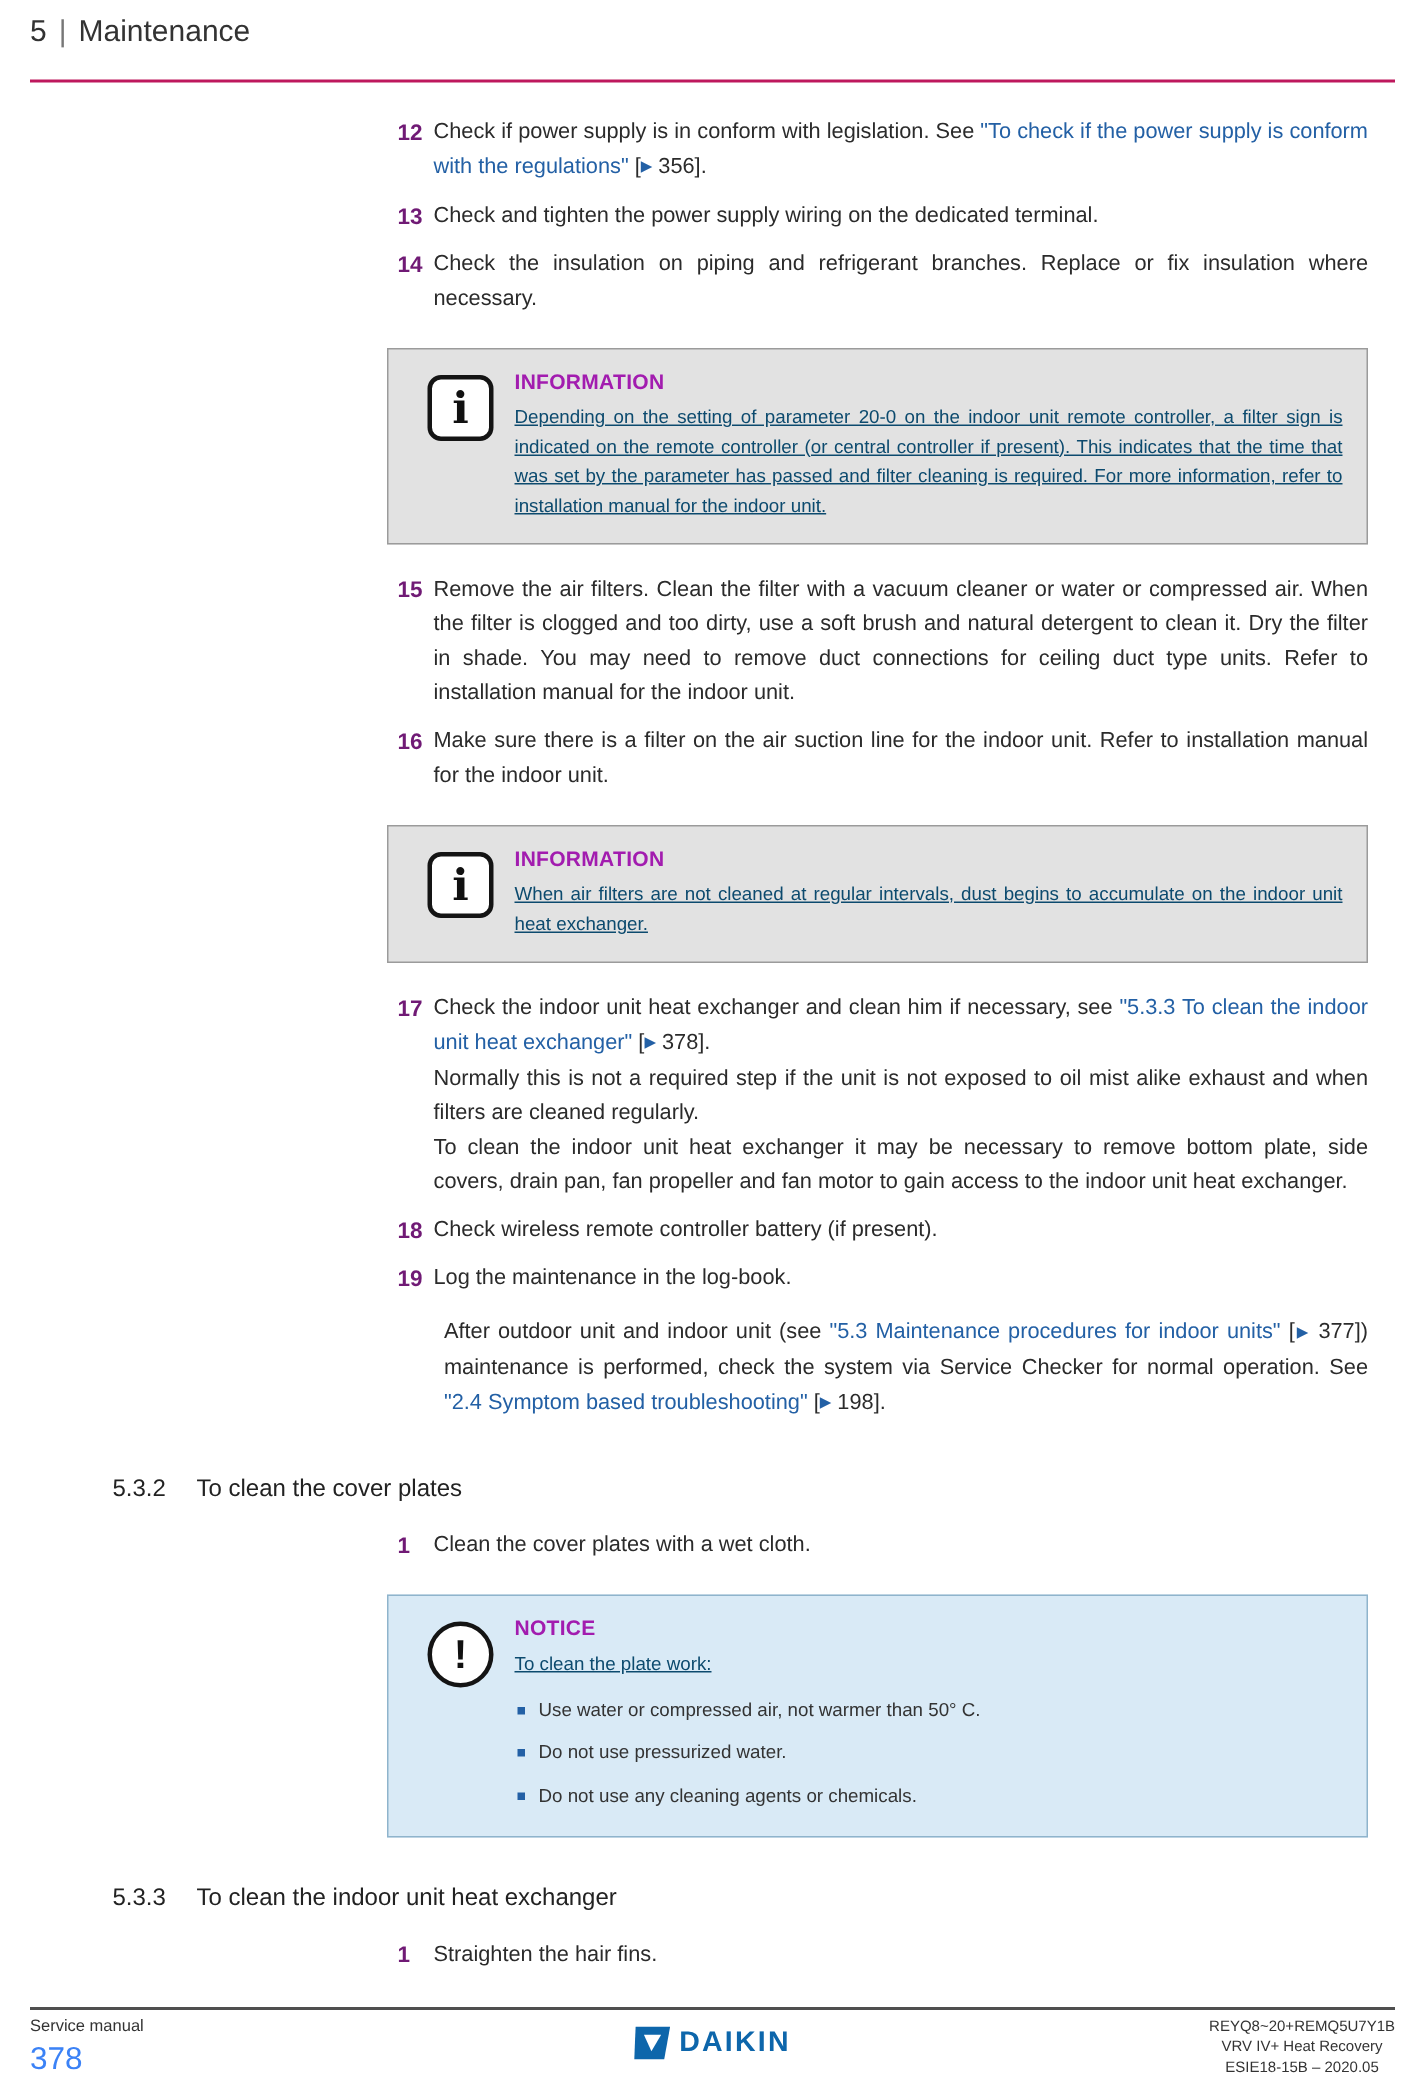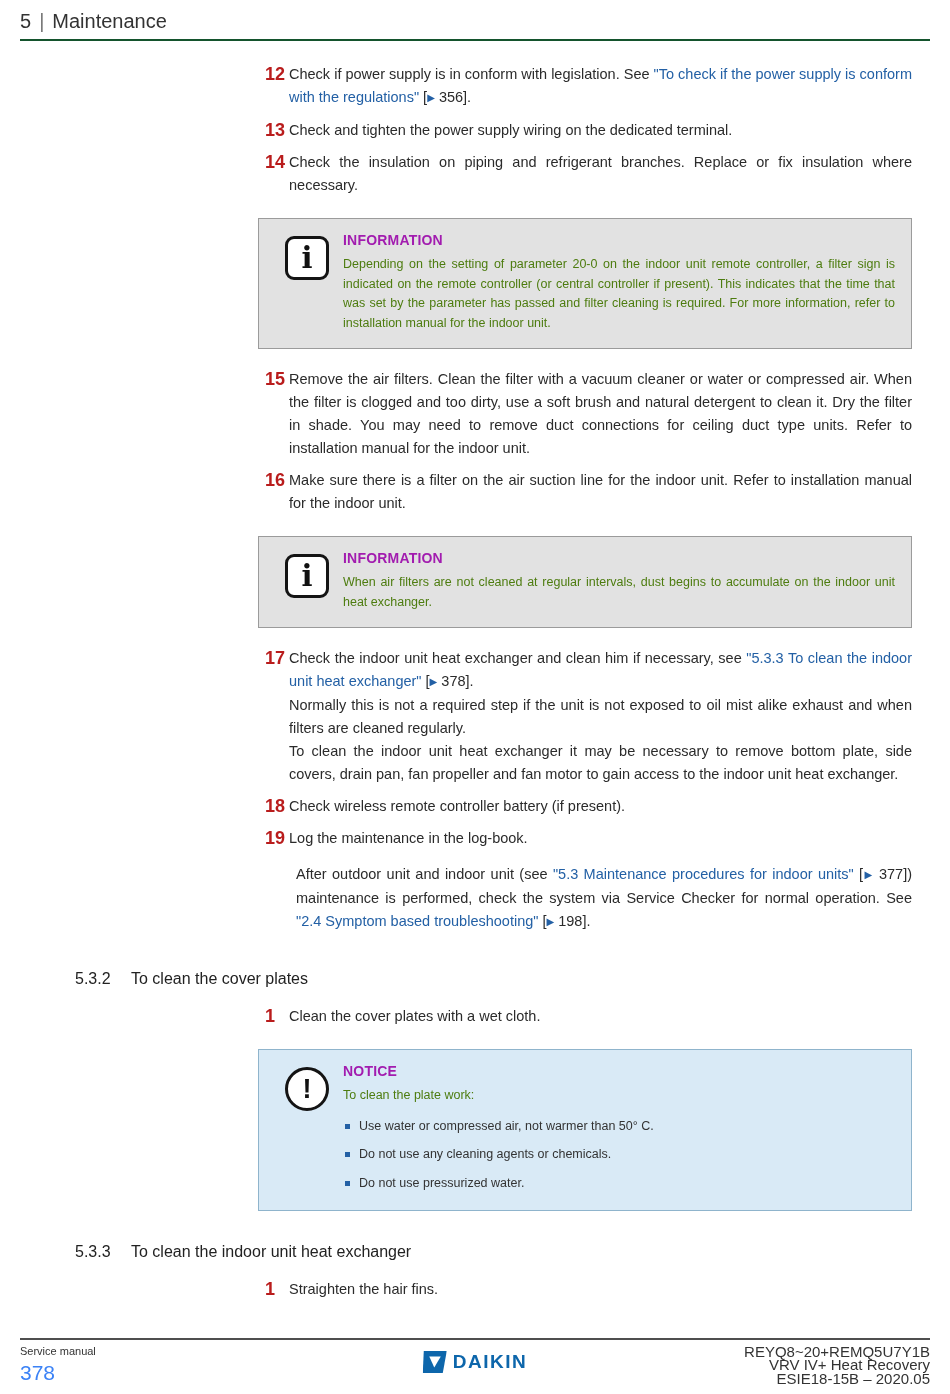--- a/index.html
+++ b/index.html
@@ -5,35 +5,35 @@
   html,body { margin:0; padding:0; background:#fff; }
   .page {
     position:relative; width:950px; height:1394px; margin:0 auto;
     background:#ffffff; overflow:hidden;
     font-family:"Liberation Sans", sans-serif; color:#2b2b2b;
     -webkit-font-smoothing:antialiased;
   }
 
   
   .pg-header {
-    margin:0 20px; padding:10px 0 6px;
-    border-bottom:2px solid #14532d;
+    margin:0 20px; padding:10px 0 20px;
+    border-bottom:2px solid #be185d;
     font-size:20px; color:#333;
   }
   .pg-header .chapter-no { color:#333; }
   .pg-header .sep { color:#777; margin:0 8px; font-weight:300; }
 
   
   .content { padding-top:13px; }
   .block { margin-left:258px; margin-right:38px; }
 
   .step { display:flex; margin-top:9px; }
   .step-num {
     flex:0 0 31px; box-sizing:border-box; padding-left:7px;
-    font-weight:bold; font-size:18px; line-height:23px; color:#b91c1c;
+    font-weight:bold; font-size:15px; line-height:23px; color:#701a75;
   }
   .step-text {
     flex:1; margin:0; font-size:14.5px; line-height:23px;
     text-align:justify; color:#2b2b2b;
   }
   .xref { color:#2360a5; text-decoration:none; cursor:pointer; }
   .ref-arrow { color:#2360a5; font-size:10px; position:relative; top:-1px; }
 
   .after-para {
     margin:13px 0 0 38px; font-size:14.5px; line-height:23px;
@@ -56,21 +56,21 @@
     font-weight:bold; color:#111;
   }
   .badge.info-badge  { border-radius:9px; font-family:"DejaVu Serif", serif; font-size:29px; font-style:normal; }
   .badge.notice-badge{ border-radius:50%; font-size:27px; }
 
   .box-body { flex:1; }
   .box-title {
     margin:0 0 7px; font-size:14px; font-weight:bold; color:#a21caf; letter-spacing:0.2px;
   }
   .box-text {
-    margin:0; font-size:12.5px; line-height:19.5px; text-align:justify; color:#4d7c0f;
+    margin:0; font-size:12.5px; line-height:19.5px; text-align:justify; color:#0c4a6e;text-decoration:underline;
   }
   .notice-bullets { list-style:none; margin:11px 0 0; padding:0; }
   .notice-bullets li {
     display:flex; align-items:flex-start;
     margin:0 0 9px; font-size:12.5px; line-height:19.5px; color:#333;
   }
   .notice-bullets li:last-child { margin-bottom:2px; }
   .sq-bullet { flex:0 0 5px; width:5px; height:5px; background:#2360a5; margin:7px 9px 0 2px; }
 
   
@@ -86,21 +86,21 @@
     border-top:2px solid #4f4f4f; padding-top:5px;
   }
   .footer-row { display:flex; justify-content:space-between; align-items:flex-start; position:relative; }
   .footer-left { font-size:11px; color:#333; }
   .footer-page { font-size:21px; color:#3b82f6; margin-top:4px; }
   .footer-logo {
     position:absolute; left:50%; top:6px; transform:translateX(-50%);
     display:flex; align-items:flex-end; gap:6px;
     color:#0d66ab; font-weight:800; font-size:19px; letter-spacing:1.5px;
   }
-  .footer-right { text-align:right; font-size:15px; line-height:13.5px; color:#333; }
+  .footer-right { text-align:center; font-size:10px; line-height:13.5px; color:#333; }
 </style>
 </head>
 <body>
 
 <div class="page">
 
   <div class="pg-header">
     <span class="chapter-no">5</span><span class="sep">|</span><span class="chapter-title">Maintenance</span>
   </div>
 
@@ -188,25 +188,25 @@
         <div class="box-body">
           <h3 class="box-title">NOTICE</h3>
           <p class="box-text">To clean the plate work:</p>
           <ul class="notice-bullets">
             <li>
                 <span class="sq-bullet"></span>
                 <span>Use water or compressed air, not warmer than 50° C.</span>
               </li>
             <li>
                 <span class="sq-bullet"></span>
-                <span>Do not use any cleaning agents or chemicals.</span>
+                <span>Do not use pressurized water.</span>
               </li>
             <li>
                 <span class="sq-bullet"></span>
-                <span>Do not use pressurized water.</span>
+                <span>Do not use any cleaning agents or chemicals.</span>
               </li>
           </ul>
         </div>
       </aside>
     </div>
 
     <h2 class="section-heading" style="font-weight:normal; margin-top:32px;">
       <span class="section-no">5.3.3</span>
       <span class="section-title">To clean the indoor unit heat exchanger</span>
     </h2>

